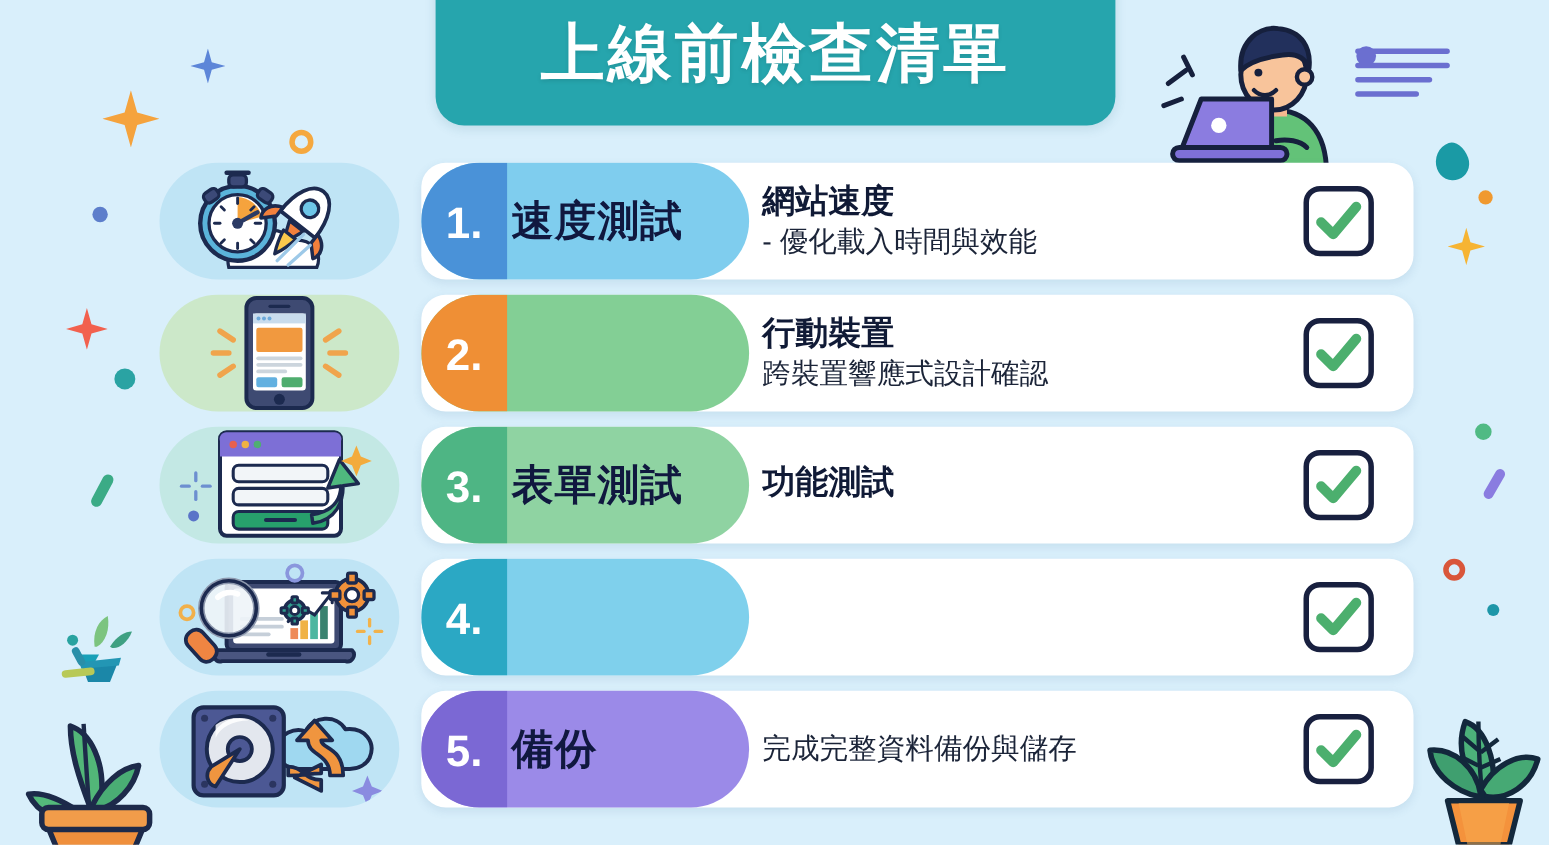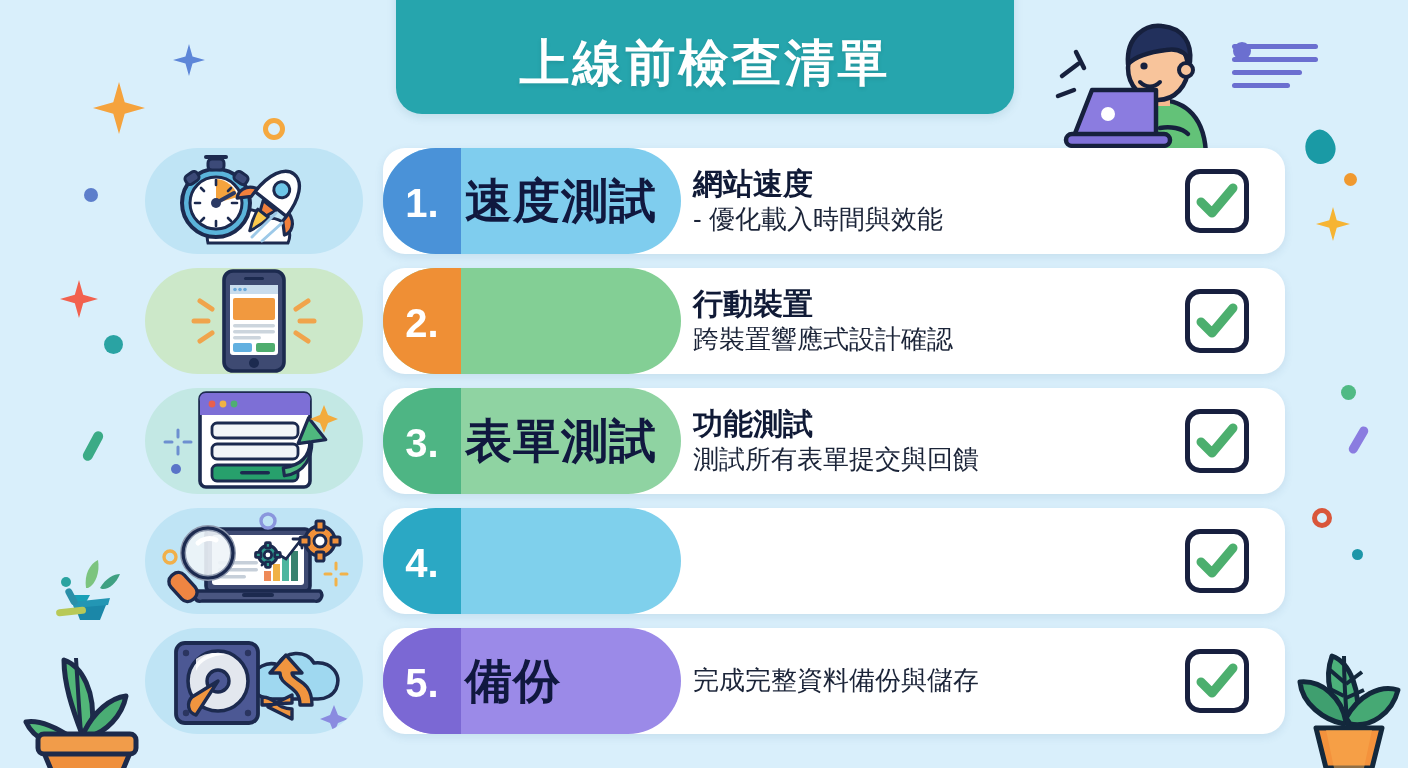--- a/index.html
+++ b/index.html
@@ -23,22 +23,22 @@
   }
 
   
   #title-banner{
     position:absolute;left:396px;top:-26px;width:618px;height:140px;
     background:#26a5ad;border-radius:0 0 26px 26px;
     display:flex;align-items:flex-end;justify-content:center;
     box-shadow:0 3px 10px rgba(20,90,110,.13);
   }
   #title-text{
-    color:#ffffff;font-size:50px;font-weight:bold;letter-spacing:3px;
-    line-height:1;padding-bottom:26px;white-space:nowrap;
+    color:#ffffff;font-size:58px;font-weight:bold;letter-spacing:3px;
+    line-height:1;padding-bottom:36px;white-space:nowrap;
     text-shadow:0 2px 4px rgba(0,0,0,.10);
   }
 
   
   #rows{position:absolute;left:0;top:146px;width:1408px;}
   .row{position:relative;height:120px;margin-bottom:0;}
   .row-inner{position:absolute;left:145px;right:0;top:0;height:110px;}
 
   .thumb{
     position:absolute;left:0;top:2px;width:218px;height:106px;
@@ -60,21 +60,21 @@
   .pill .numchip{
     width:78px;height:106px;flex:0 0 78px;
     display:flex;align-items:center;justify-content:center;
   }
   .pill .numchip span{
     color:#ffffff;font-size:40px;font-weight:bold;line-height:1;
     transform:translateY(2px);
   }
   .pill .plabel{
     flex:1;display:flex;align-items:center;
-    color:#10183f;font-size:47px;font-weight:bold;letter-spacing:1px;
+    color:#10183f;font-size:38px;font-weight:bold;letter-spacing:1px;
     white-space:nowrap;padding-left:4px;
   }
   .pill.seo .plabel{font-size:38px;}
 
   .texts{flex:1;padding-left:12px;min-width:0;}
   .t-title{
     color:#101a36;font-size:30px;font-weight:bold;line-height:1.15;
     white-space:nowrap;margin-bottom:3px;
   }
   .t-sub{
@@ -346,21 +346,20 @@
 
         <div class="card">
           <div class="pill" style="background:#8fd3a2;">
             <div class="numchip" style="background:#4eb584;">
               <span>3.</span>
             </div>
             <div class="plabel">表單測試</div>
           </div>
           <div class="texts">
             <div class="t-title">功能測試</div>
-            <div class="t-sub">測試所有表單提交與回饋</div>
           </div>
           <div class="check" style="right:36px;">
             <div class="box"></div>
             <svg width="46" height="44" viewBox="0 0 46 44">
               <path d="M7 23 L18 34 L39 9" fill="none" stroke="#4caf6e" stroke-width="9" stroke-linecap="round" stroke-linejoin="round"></path>
             </svg>
           </div>
         </div>
       </div>
     </div>

